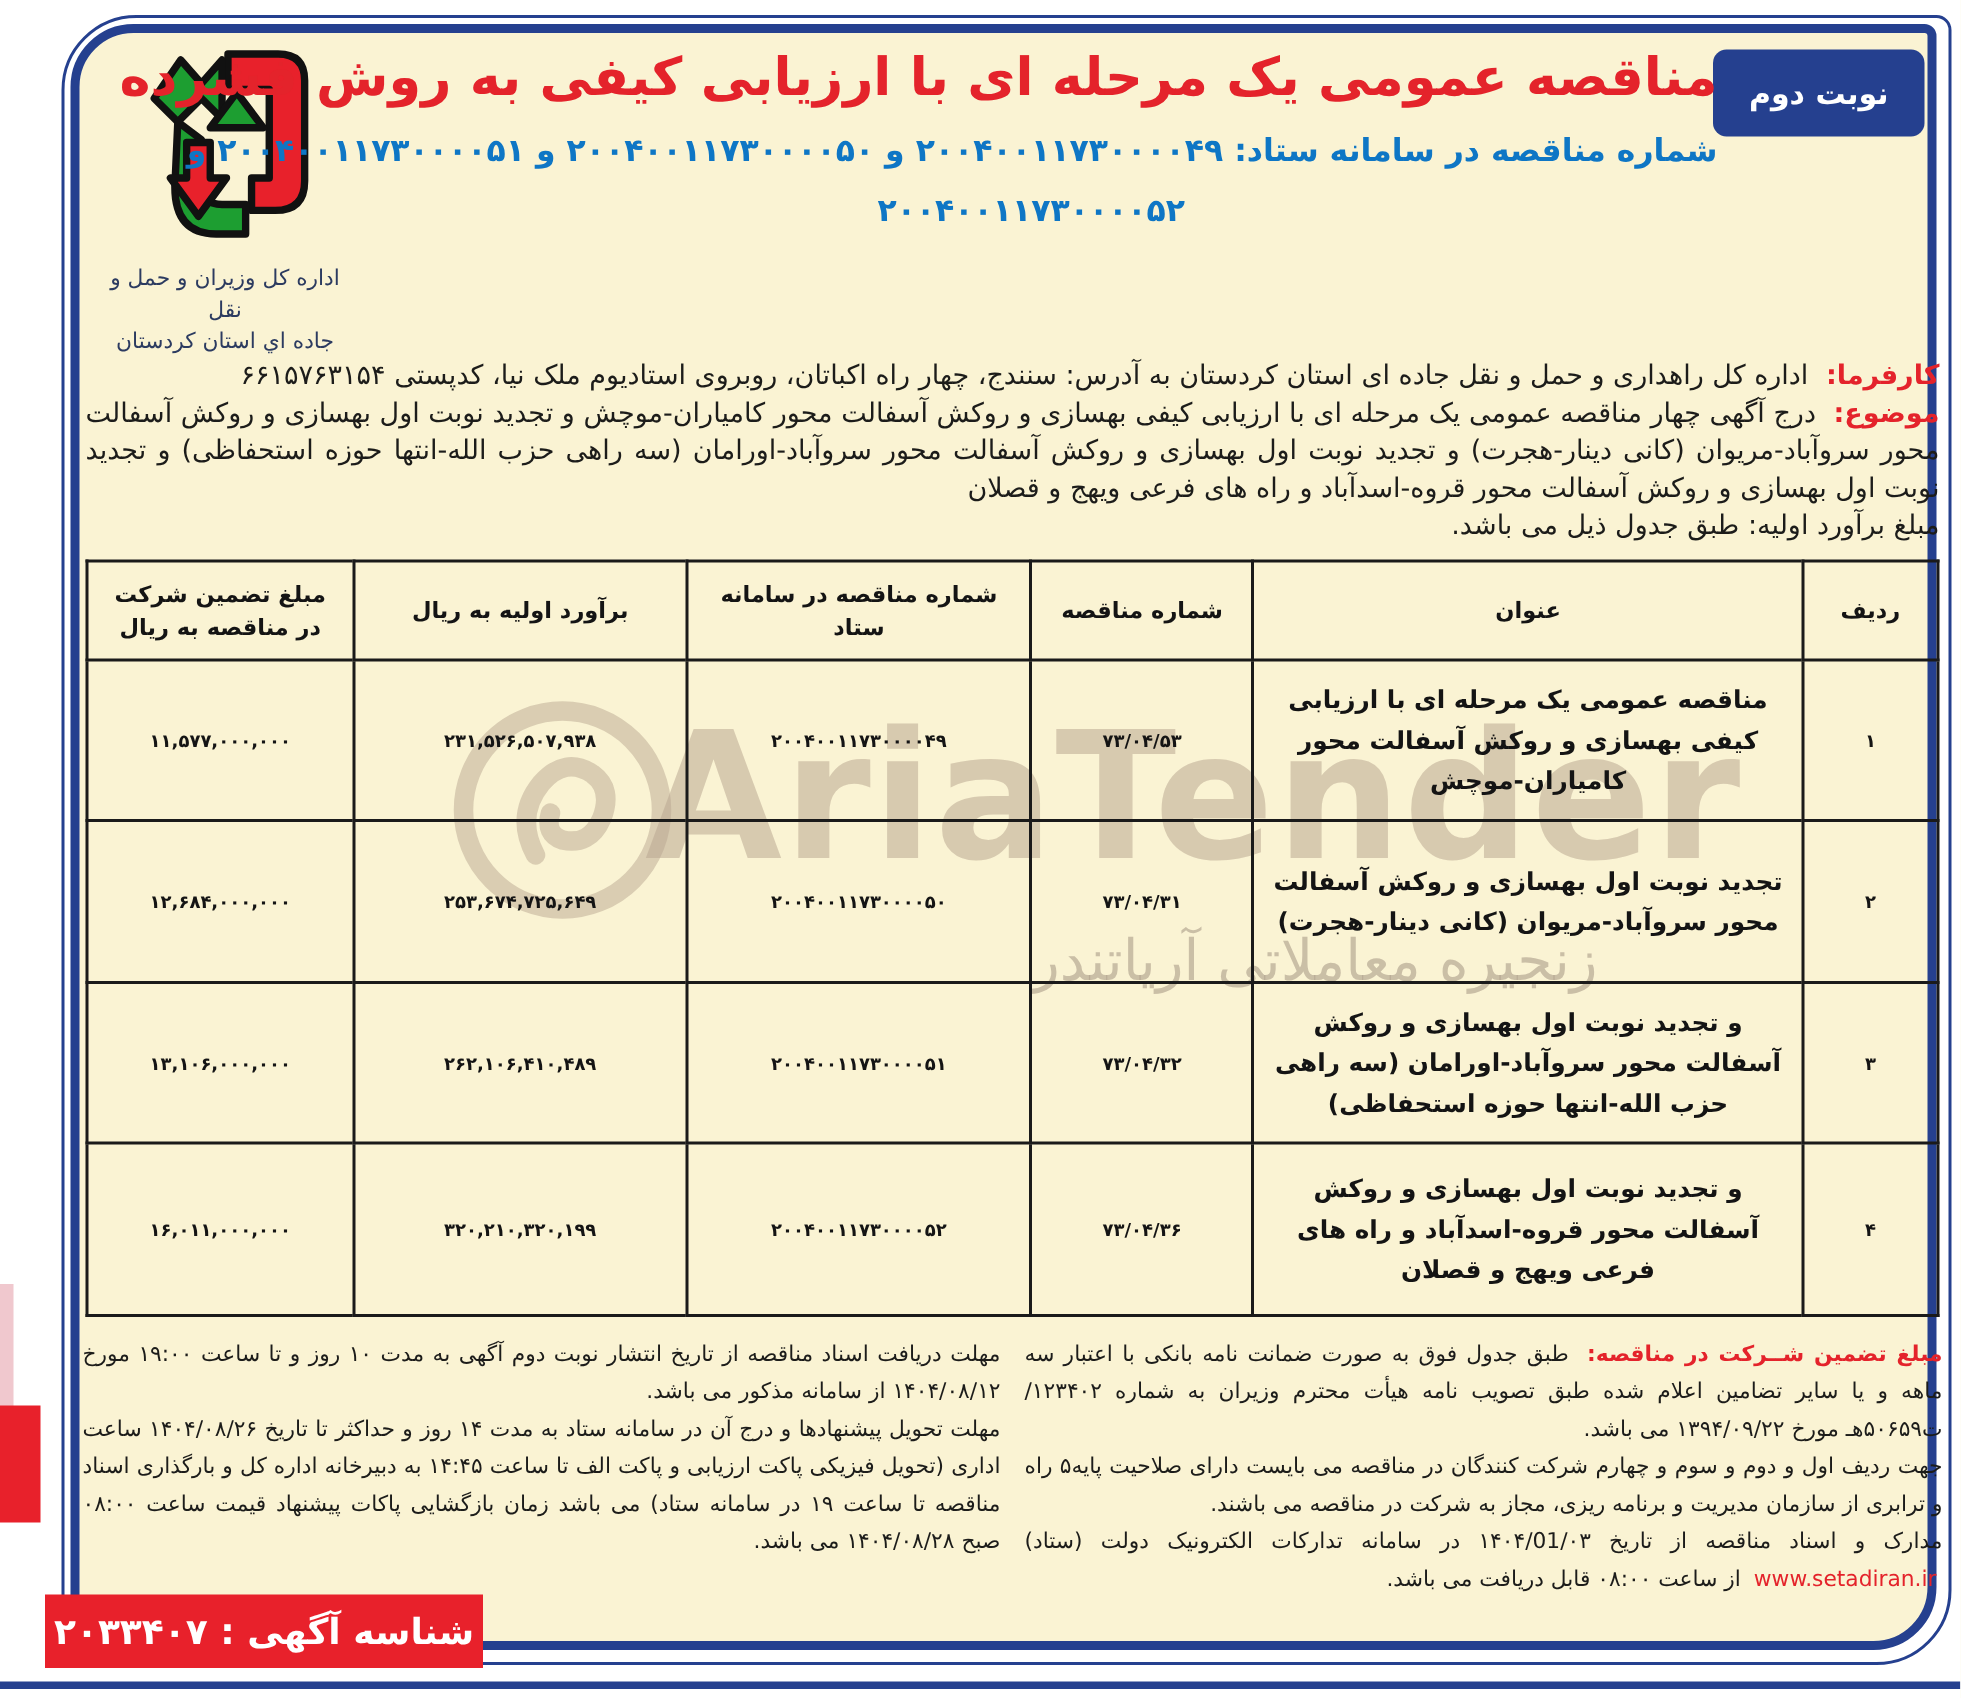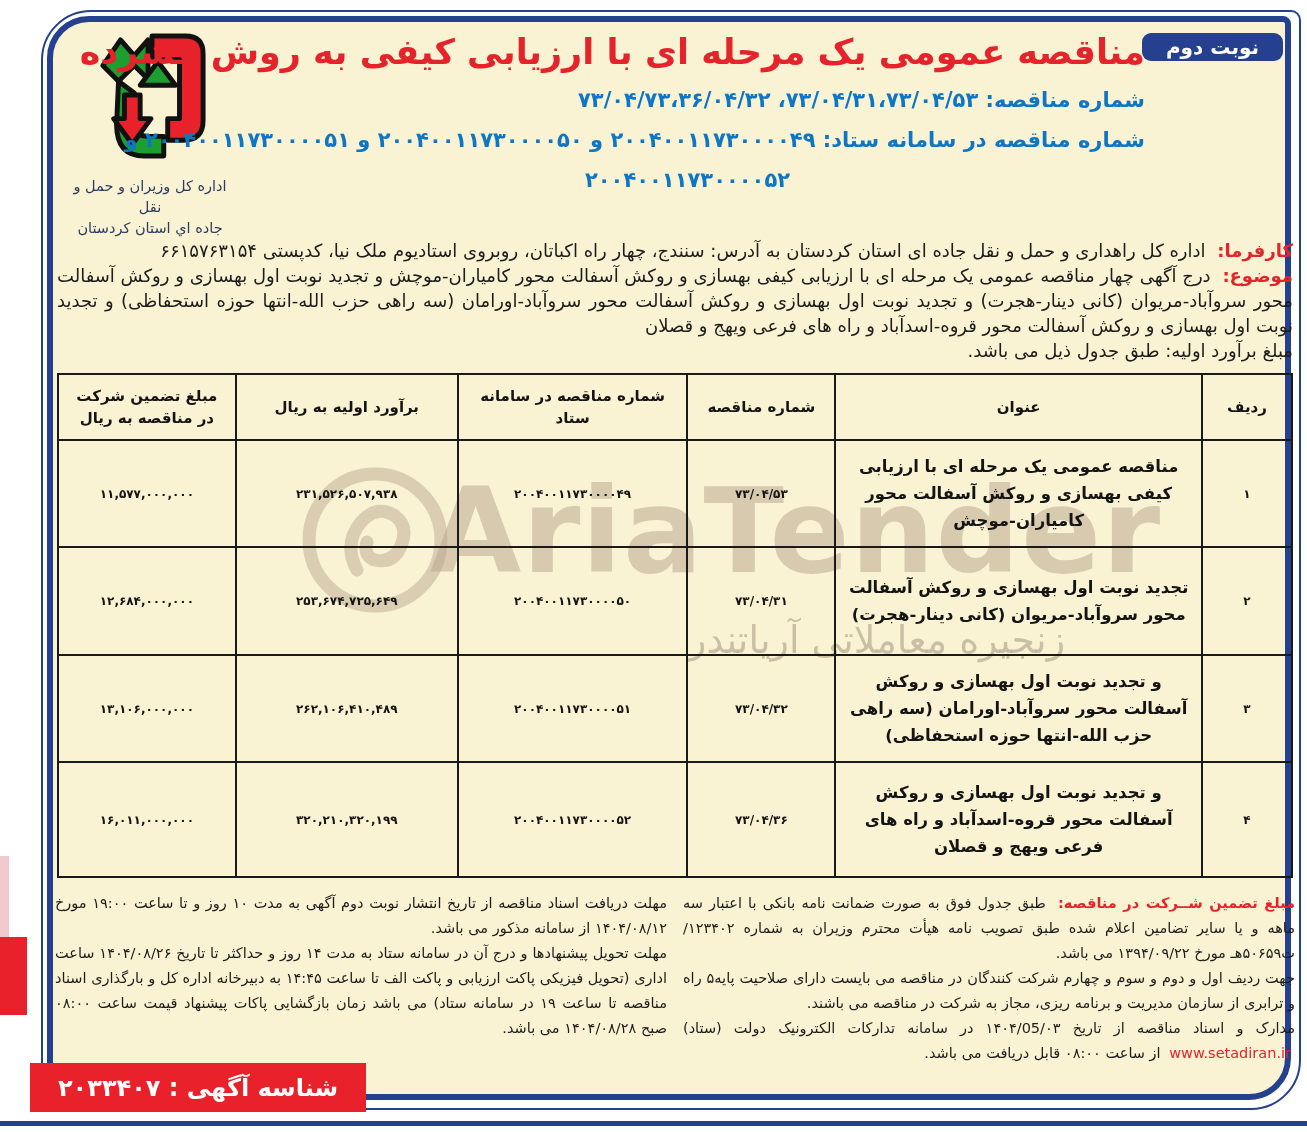--- a/index.html
+++ b/index.html
@@ -18,21 +18,21 @@
   .wm{position:absolute;z-index:2;pointer-events:none;}
   .wm-logo{left:295px;top:460px;}
   .wm-latin{left:430px;top:462px;font-size:118px;font-weight:bold;letter-spacing:1px;
             color:rgba(186,168,145,0.55);white-space:nowrap;}
   .wm-fa{left:305px;top:618px;width:760px;font-size:38px;color:rgba(172,158,138,0.62);
          direction:rtl;display:flex;justify-content:space-between;white-space:nowrap;}
   
   .logo-block{position:absolute;left:60px;top:28px;width:180px;text-align:center;z-index:3;}
   .logo-caption{margin-top:6px;font-size:14.5px;line-height:21px;color:#2c3b60;direction:rtl;}
   .badge{position:absolute;right:24px;top:33px;background:#25408f;color:#ffffff;
-         padding:2px 24px;border-radius:9px;font-size:20px;font-weight:bold;direction:rtl;z-index:3;}
+         padding:17px 24px;border-radius:9px;font-size:20px;font-weight:bold;direction:rtl;z-index:3;}
   .head-text{position:absolute;left:230px;top:32px;width:915px;direction:rtl;z-index:3;}
   .head-title{font-size:35px;font-weight:bold;color:#e4232b;text-align:right;white-space:nowrap;}
   .head-line{font-size:21px;font-weight:bold;color:#0e76c5;text-align:right;margin-top:16px;white-space:nowrap;}
   .head-line.center{text-align:center;}
   .ltr-override{direction:ltr;unicode-bidi:bidi-override;display:inline-block;}
   
   .intro{position:absolute;left:57px;top:238px;width:1236px;direction:rtl;z-index:3;
          font-size:18px;line-height:25px;color:#1c1c1a;text-align:justify;}
   .intro p{margin:0;}
   .red-label{color:#e4232b;font-weight:bold;margin-left:6px;}
@@ -44,21 +44,21 @@
   .tender-table th{font-size:15px;line-height:22px;height:56px;}
   .cell-title{font-size:16.5px;line-height:27px;padding:8px 14px;}
   .cell-num{font-size:12px;}
   
   .notes{position:absolute;left:55px;top:891px;width:1240px;z-index:3;direction:rtl;
          display:flex;gap:16px;font-size:14.5px;line-height:25px;color:#1c1c1a;text-align:justify;}
   .notes-col{flex:1;}
   .notes p{margin:0;}
   .link-red{color:#e4232b;font-weight:normal;margin:0 4px;direction:ltr;unicode-bidi:embed;}
   
-  .banner{position:absolute;left:30px;top:1063px;width:336px;height:49px;background:#e8212b;
+  .banner{position:absolute;left:30px;top:1063px;width:292px;height:49px;background:#e8212b;
           color:#ffffff;font-size:24px;font-weight:bold;display:flex;align-items:center;
           justify-content:center;direction:rtl;z-index:5;}
 </style>
 </head>
 <body>
 
 <div class="canvas">
 
   <div class="deco-pink"></div>
   <div class="deco-red"></div>
@@ -93,24 +93,20 @@
     <div class="logo-caption">
       <div>اداره كل وزیران و حمل و نقل</div>
       <div>جاده اي استان كردستان</div>
     </div>
   </div>
 
   <div class="badge">نوبت دوم</div>
 
   <div class="head-text">
     <div class="head-title">مناقصه عمومی یک مرحله ای با ارزیابی کیفی به روش فشرده</div>
-    <div class="head-line">
-      <span>شماره مناقصه:</span>
-      <span class="ltr-override">۷۳/۰۴/۷۳،۳۶/۰۴/۳۲ ،۷۳/۰۴/۳۱،۷۳/۰۴/۵۳</span>
-    </div>
     <div class="head-line">
       <span>شماره مناقصه در سامانه ستاد:</span>
       <span>۲۰۰۴۰۰۱۱۷۳۰۰۰۰۴۹ و ۲۰۰۴۰۰۱۱۷۳۰۰۰۰۵۰ و ۲۰۰۴۰۰۱۱۷۳۰۰۰۰۵۱ و</span>
     </div>
     <div class="head-line center">
       <span>۲۰۰۴۰۰۱۱۷۳۰۰۰۰۵۲</span>
     </div>
   </div>
 
   <div class="intro">
@@ -179,21 +175,21 @@
     </table>
 
   <div class="notes">
     <div class="notes-col">
       <p>
         <span class="red-label">مبلغ تضمین شــرکت در مناقصه:</span>
         <span>طبق جدول فوق به صورت ضمانت نامه بانکی با اعتبار سه ماهه و یا سایر تضامین اعلام شده طبق تصویب نامه هیأت محترم وزیران به شماره ۱۲۳۴۰۲/ت۵۰۶۵۹هـ مورخ ۱۳۹۴/۰۹/۲۲ می باشد.</span>
       </p>
       <p>جهت ردیف اول و دوم و سوم و چهارم شرکت کنندگان در مناقصه می بایست دارای صلاحیت پایه۵ راه و ترابری از سازمان مدیریت و برنامه ریزی، مجاز به شرکت در مناقصه می باشند.</p>
       <p>
-        <span>مدارک و اسناد مناقصه از تاریخ ۱۴۰۴/05/۰۳ در سامانه تدارکات الکترونیک دولت (ستاد)</span>
+        <span>مدارک و اسناد مناقصه از تاریخ ۱۴۰۴/01/۰۳ در سامانه تدارکات الکترونیک دولت (ستاد)</span>
         <span class="link-red">www.setadiran.ir</span>
         <span>از ساعت ۰۸:۰۰ قابل دریافت می باشد.</span>
       </p>
     </div>
     <div class="notes-col">
       <p>مهلت دریافت اسناد مناقصه از تاریخ انتشار نوبت دوم آگهی به مدت ۱۰ روز و تا ساعت ۱۹:۰۰ مورخ ۱۴۰۴/۰۸/۱۲ از سامانه مذکور می باشد.</p>
       <p>مهلت تحویل پیشنهادها و درج آن در سامانه ستاد به مدت ۱۴ روز و حداکثر تا تاریخ ۱۴۰۴/۰۸/۲۶ ساعت اداری (تحویل فیزیکی پاکت ارزیابی و پاکت الف تا ساعت ۱۴:۴۵ به دبیرخانه اداره کل و بارگذاری اسناد مناقصه تا ساعت ۱۹ در سامانه ستاد) می باشد زمان بازگشایی پاکات پیشنهاد قیمت ساعت ۰۸:۰۰ صبح ۱۴۰۴/۰۸/۲۸ می باشد.</p>
     </div>
   </div>
 

